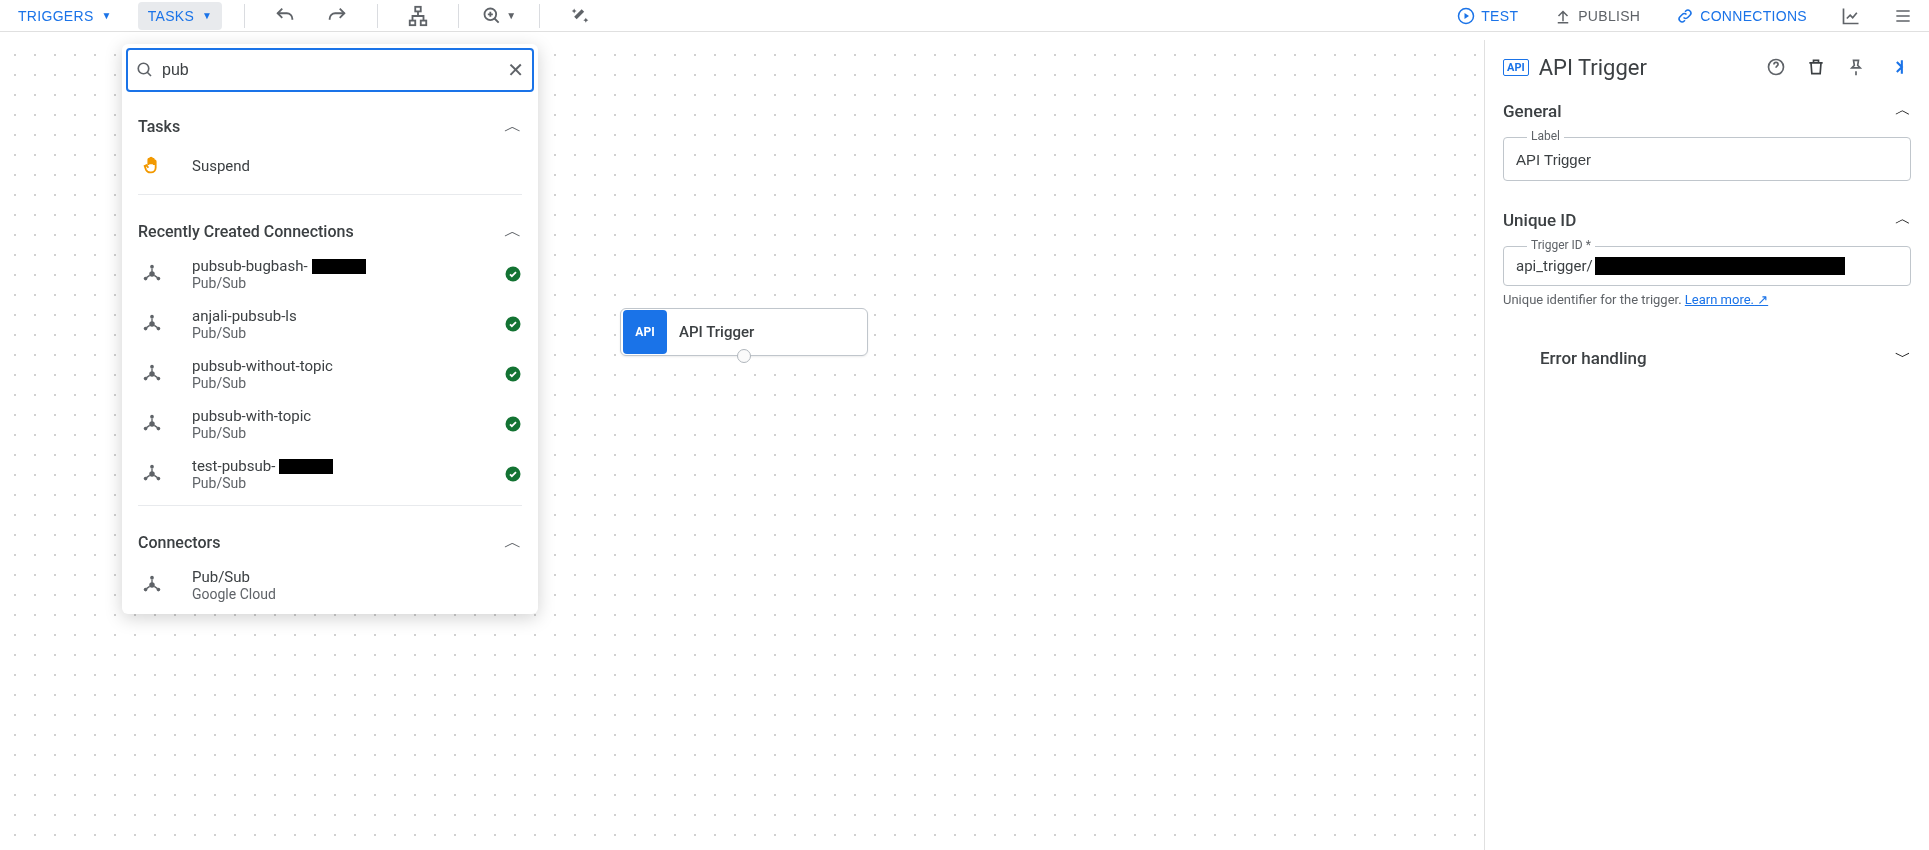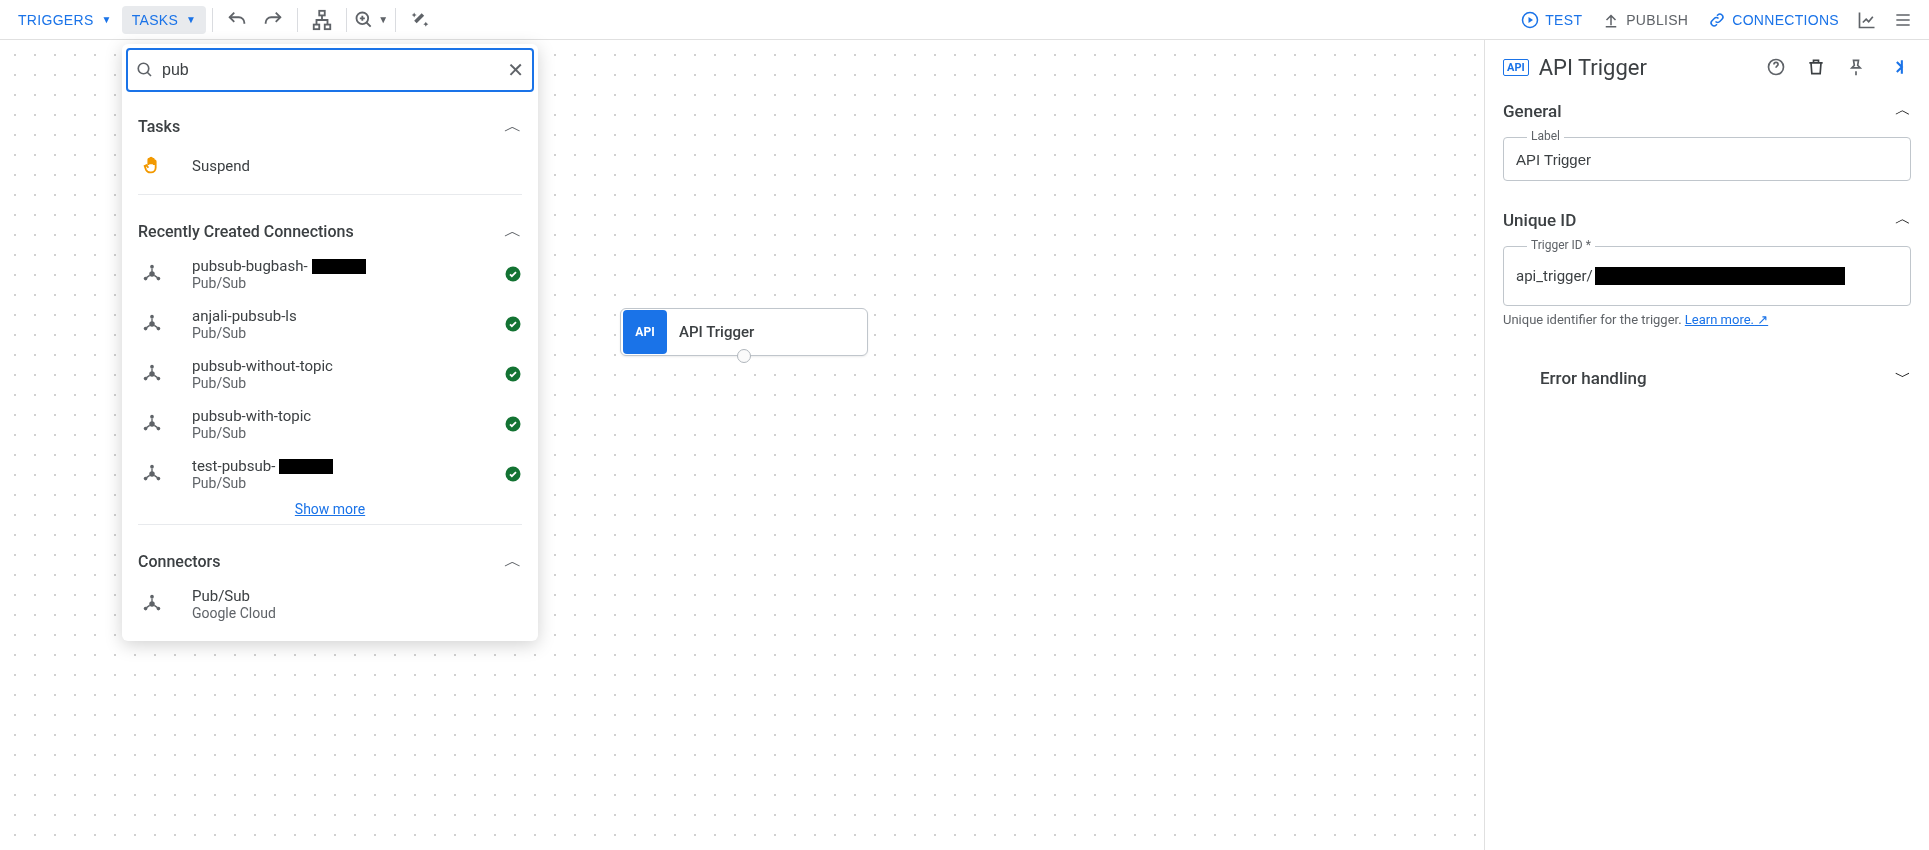--- a/index.html
+++ b/index.html
@@ -1,36 +1,36 @@
 <!DOCTYPE html>
 <html><head>
 <meta charset="utf-8">
 <style>
 * { box-sizing: border-box; margin: 0; padding: 0; }
 body { font-family: "Google Sans", Roboto, Arial, sans-serif; background: #fff; width: 1929px; height: 850px; overflow: hidden; position: relative; }
 
 
-.toolbar { display:flex; align-items:center; height:40px; border-bottom:1px solid #e0e0e0; padding:0 8px; gap:0; }
+.toolbar { display:flex; align-items:center; height:32px; border-bottom:1px solid #e0e0e0; padding:0 8px; gap:16px; }
 .tb-btn { display:flex; align-items:center; gap:6px; font-size:14px; font-weight:500; color:#5f6368; background:transparent; border:none; padding:6px 10px; cursor:pointer; border-radius:4px; letter-spacing:0.3px; }
 .tb-btn.blue { color:#1a73e8; }
 .tb-btn.highlight { background:#e8eaed; }
 .tb-icon-btn { width:36px; height:36px; display:flex; align-items:center; justify-content:center; border:none; background:transparent; cursor:pointer; border-radius:50%; color:#5f6368; }
 .divider { width:1px; height:24px; background:#dadce0; margin:0 6px; }
 .spacer { flex:1; }
 .caret { font-size:10px; color:inherit; margin-left:2px; }
 
 
 .canvas { position:absolute; left:0; top:40px; right:0; bottom:0; background-image: radial-gradient(#d0d0d0 1px, transparent 1px); background-size:20px 20px; background-position:5px 5px; }
 .node { position:absolute; left:620px; top:268px; width:248px; height:48px; background:#fff; border:1px solid #c0c6cc; border-radius:6px; display:flex; align-items:center; box-shadow:0 1px 2px rgba(0,0,0,0.08); }
 .node-badge { width:44px; height:44px; margin:2px; background:#1a73e8; color:#fff; font-size:12px; font-weight:700; display:flex; align-items:center; justify-content:center; border-radius:4px; }
 .node-label { font-size:15px; font-weight:500; color:#3c4043; margin-left:10px; }
 .node-port { position:absolute; bottom:-8px; left:50%; transform:translateX(-50%); width:14px; height:14px; border:1px solid #b0b6bc; background:#fafafa; border-radius:50%; }
 
 
-.panel { position:absolute; left:122px; top:44px; width:416px; background:#fff; border-radius:6px; box-shadow:0 4px 18px rgba(0,0,0,0.18); padding-bottom:12px; overflow:hidden; }
+.panel { position:absolute; left:122px; top:44px; width:416px; background:#fff; border-radius:6px; box-shadow:0 4px 18px rgba(0,0,0,0.18); padding-bottom:4px; overflow:hidden; }
 .search-wrap { margin:4px; border:2px solid #1a73e8; border-radius:4px; display:flex; align-items:center; height:44px; padding:0 8px; gap:8px; }
 .search-wrap input { flex:1; border:none; outline:none; font-size:16px; color:#3c4043; }
 .search-icon { color:#5f6368; }
 .clear-btn { color:#5f6368; font-size:20px; background:none; border:none; cursor:pointer; }
 .section-head { display:flex; align-items:center; justify-content:space-between; padding:18px 16px 6px 16px; cursor:pointer;}
 .section-head .title { font-size:16px; font-weight:500; color:#3c4043; }
 .section-head .chev { color:#5f6368; font-size:18px; }
 .item-row { display:flex; align-items:center; padding:8px 16px; gap:26px; cursor:pointer; }
 .item-icon { width:28px; height:28px; display:flex; align-items:center; justify-content:center; color:#5f6368; }
 .item-text { flex:1; }
@@ -49,21 +49,21 @@
 .side-head .title { font-size:22px; color:#3c4043; flex:1; }
 .side-head .hicon { width:30px; height:30px; display:flex; align-items:center; justify-content:center; cursor:pointer; color:#5f6368; }
 .collapser { display:flex; align-items:center; justify-content:space-between; cursor:pointer; margin-top:4px; }
 .collapser .ctitle { font-size:17px; font-weight:500; color:#3c4043; }
 .field-wrap { position:relative; margin-top:16px; }
 .floating-label { position:absolute; top:-8px; left:24px; background:#fff; padding:0 4px; font-size:12px; color:#5f6368; }
 .field { width:100%; border:1px solid #c0c6cc; border-radius:4px; height:44px; padding:0 12px; font-size:15px; color:#3c4043; }
 .notes { width:100%; border:1px solid #c0c6cc; border-radius:4px; height:58px; padding:10px 12px; font-size:15px; color:#80868b; resize:none;}
 .helper { font-size:13px; color:#5f6368; margin-top:6px; }
 .helper a { color:#1a73e8; text-decoration:underline;}
-.id-line { display:flex; align-items:center; gap:2px; padding:0 12px; height:60px; border:1px solid #c0c6cc; border-radius:4px; font-size:15px; color:#3c4043;}
+.id-line { display:flex; align-items:center; gap:2px; padding:0 12px; height:40px; border:1px solid #c0c6cc; border-radius:4px; font-size:15px; color:#3c4043;}
 
 svg { display:block; }
 </style>
 </head>
 <body>
 
 <div class="toolbar">
   <button class="tb-btn blue">
       <span>TRIGGERS</span>
       <span class="caret">▼</span>
@@ -297,21 +297,20 @@
       <div class="item-sub">Pub/Sub</div>
     </div>
     <span class="check-icon">
           <svg width="18" height="18" viewBox="0 0 24 24">
             <circle cx="12" cy="12" r="10" fill="#137333"></circle>
             <path d="M8 12.5l2.5 2.5L16 9.5" stroke="#fff" stroke-width="2.4" fill="none"></path>
           </svg>
         </span>
       </div>
     </div>
-  <div class="show-more"><a href="#">Show more</a></div>
   <div class="sep"></div>
 
   <div class="section-head">
     <span class="title">Connectors</span>
     <span class="chev">︿</span>
   </div>
   <div class="item-row">
     <span class="item-icon">
         <svg width="22" height="22" viewBox="0 0 24 24" fill="#5f6368">
           <circle cx="12" cy="12" r="3"></circle>

